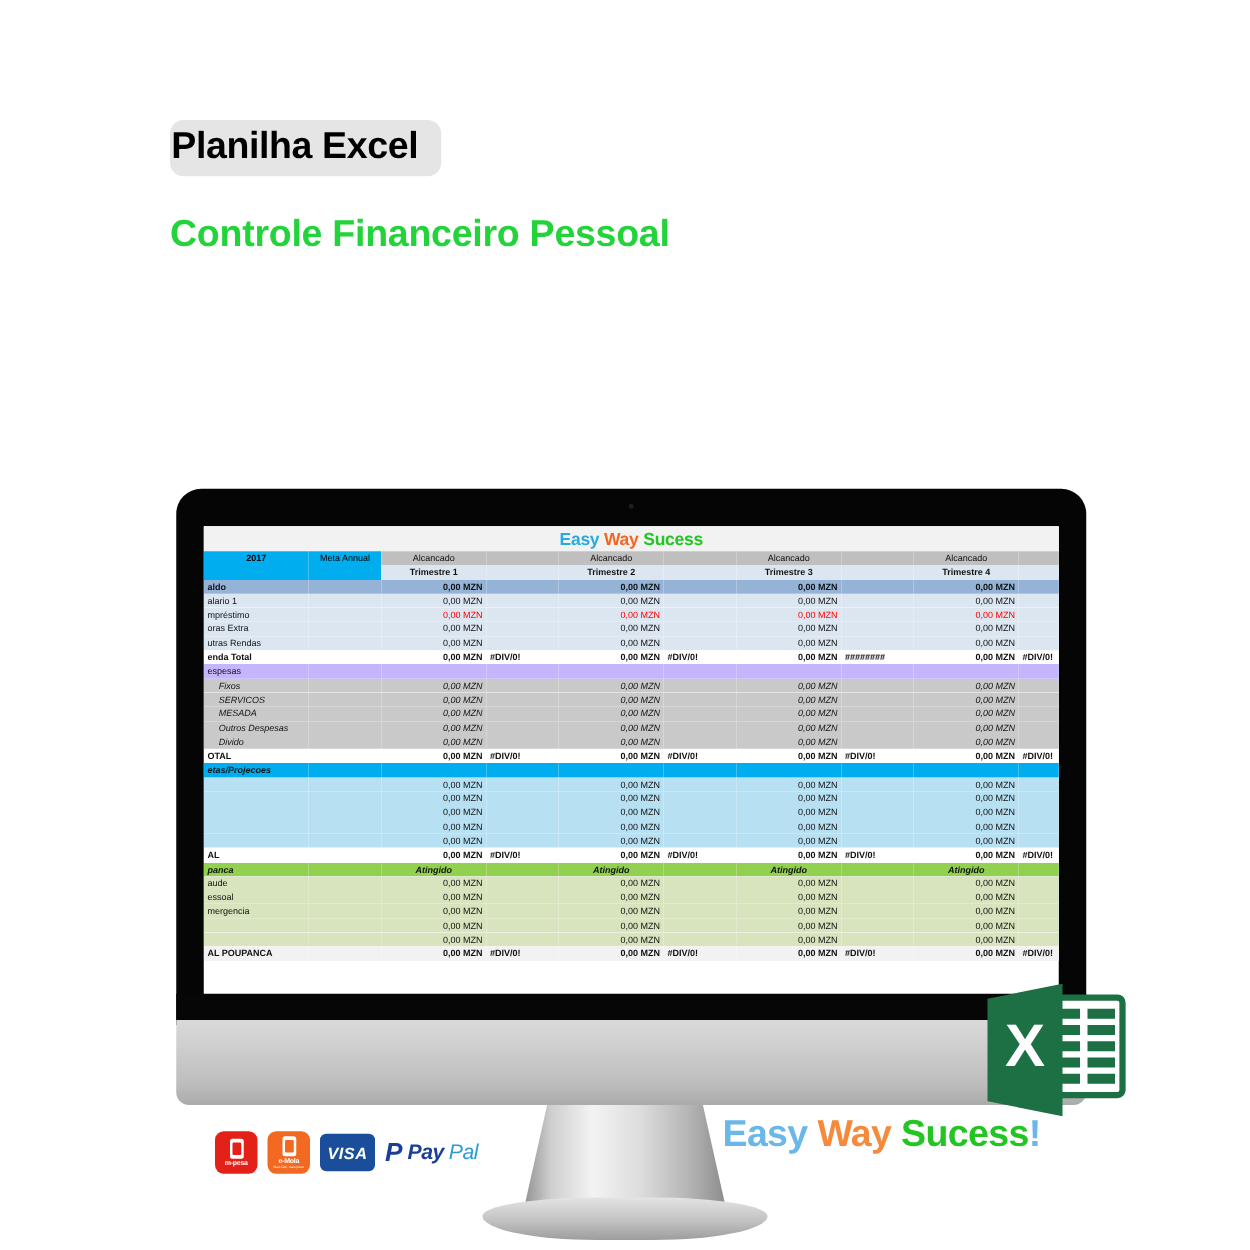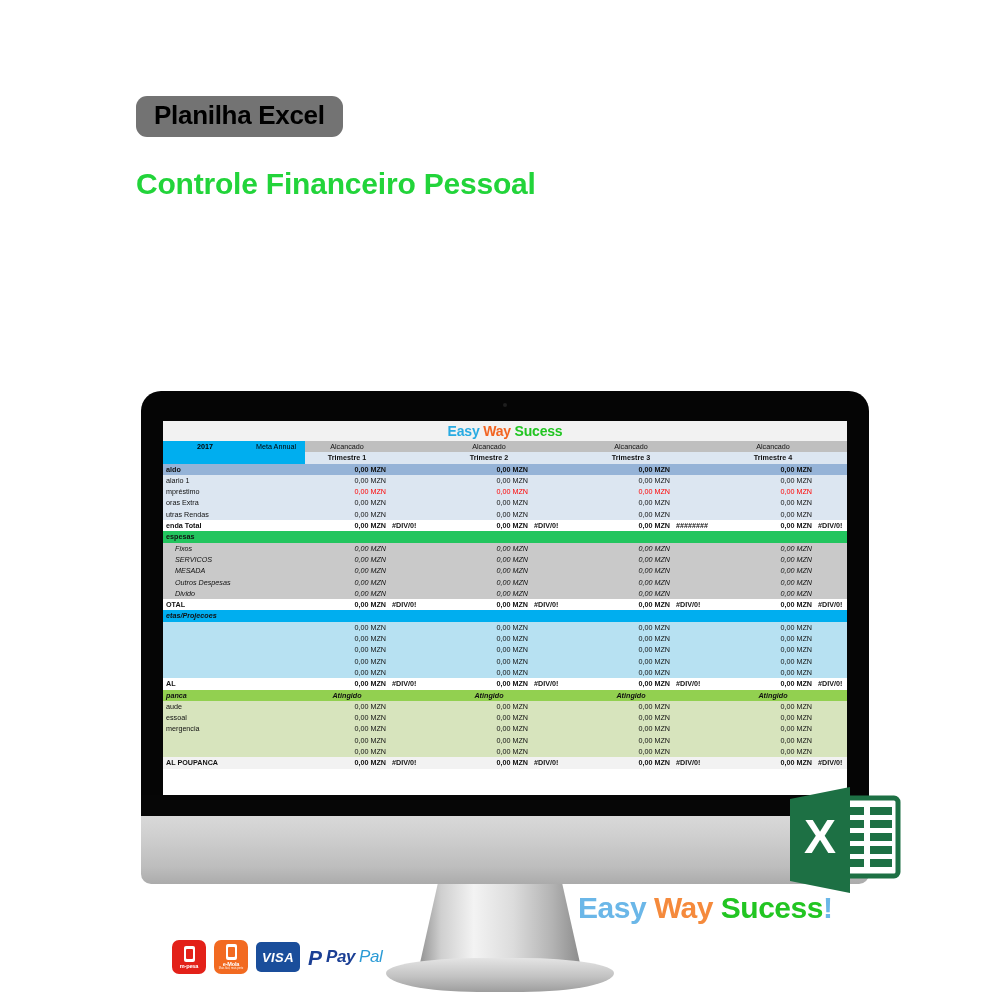--- a/index.html
+++ b/index.html
@@ -5,23 +5,23 @@
   html,body{margin:0;padding:0;}
   body{
     width:1000px;height:1000px;background:#ffffff;
     font-family:"Liberation Sans", sans-serif;
     position:relative;overflow:hidden;
   }
 
   
   #headline{position:absolute;left:136px;top:96px;width:600px;}
   .badge{
-    display:inline-block;background:#737373;color:#000;
-    font-weight:bold;font-size:26px;letter-spacing:-0.3px;
-    padding:6px 18px 9px 18px;border-radius:11px;line-height:1;
+    display:inline-block;background:#e5e5e5;color:#000;
+    font-weight:bold;font-size:30px;letter-spacing:-0.3px;
+    padding:6px 18px 9px 1px;border-radius:11px;line-height:1;
   }
   .line2{
     margin-top:32px;color:#22D43A;font-weight:bold;font-size:30px;
     letter-spacing:-0.2px;line-height:1;
   }
   .line3{
     margin-top:24px;color:#F79152;font-weight:bold;font-size:29px;
     letter-spacing:-0.2px;line-height:1;
   }
 
@@ -86,21 +86,21 @@
   .hdr-a td{background:#BFBFBF;text-align:center;height:10.6px;line-height:10.6px;}
   .hdr-b td{background:#DCE6F1;text-align:center;font-weight:bold;height:10.6px;line-height:10.6px;}
   .hdr-left{background:#00AEEF !important;font-weight:bold;text-align:center;color:#000;}
   .hdr-meta{background:#00AEEF !important;text-align:right;color:#000;}
 
   
   .r-saldo td{background:#95B3D7;font-weight:bold;}
   .r-income td{background:#DCE6F1;}
   .red{color:#FF0000;}
   .r-total td{background:#FFFFFF;font-weight:bold;}
-  .r-desp-hd td{background:#22c55e;font-weight:bold;}
+  .r-desp-hd td{background:#c4b5fd;font-weight:normal;}
   .r-desp td{background:#C9C9C9;font-style:italic;}
   .r-metas-hd td{background:#00AEEF;font-weight:bold;font-style:italic;}
   .r-metas td{background:#B7E1F2;}
   .r-poup-hd td{background:#92D050;font-weight:bold;font-style:italic;text-align:center;}
   .r-poup-hd td.c-lbl{text-align:left;}
   .r-poup td{background:#D7E4BD;}
   .r-grand td{background:#F2F2F2;font-weight:bold;}
   .lbl-indent{padding-left:12px !important;font-style:italic;}
 
   
@@ -110,21 +110,21 @@
   #brand{
     position:absolute;left:578px;top:893px;
     font-size:30px;font-weight:bold;letter-spacing:-0.5px;line-height:1;
   }
   .b-easy{color:#6BB7E8;}
   .b-way{color:#F58A3C;}
   .b-suc{color:#22C522;}
   .b-bang{color:#6BB7E8;}
 
   
-  #payments{position:absolute;left:172px;top:940px;display:flex;align-items:center;gap:8px;}
+  #payments{position:absolute;left:172px;top:905px;display:flex;align-items:center;gap:8px;}
   .pay-tile{
     width:34px;height:34px;border-radius:7px;display:flex;flex-direction:column;
     align-items:center;justify-content:center;color:#fff;
   }
   .pay-mpesa{background:#E32119;}
   .pay-emola{background:#F26A21;}
   .pay-lbl{font-size:5.6px;font-weight:bold;letter-spacing:-0.2px;margin-top:1px;}
   .pay-sub{font-size:2.6px;opacity:.92;}
   .phone{
     width:11px;height:16px;background:#fff;border-radius:2px;

